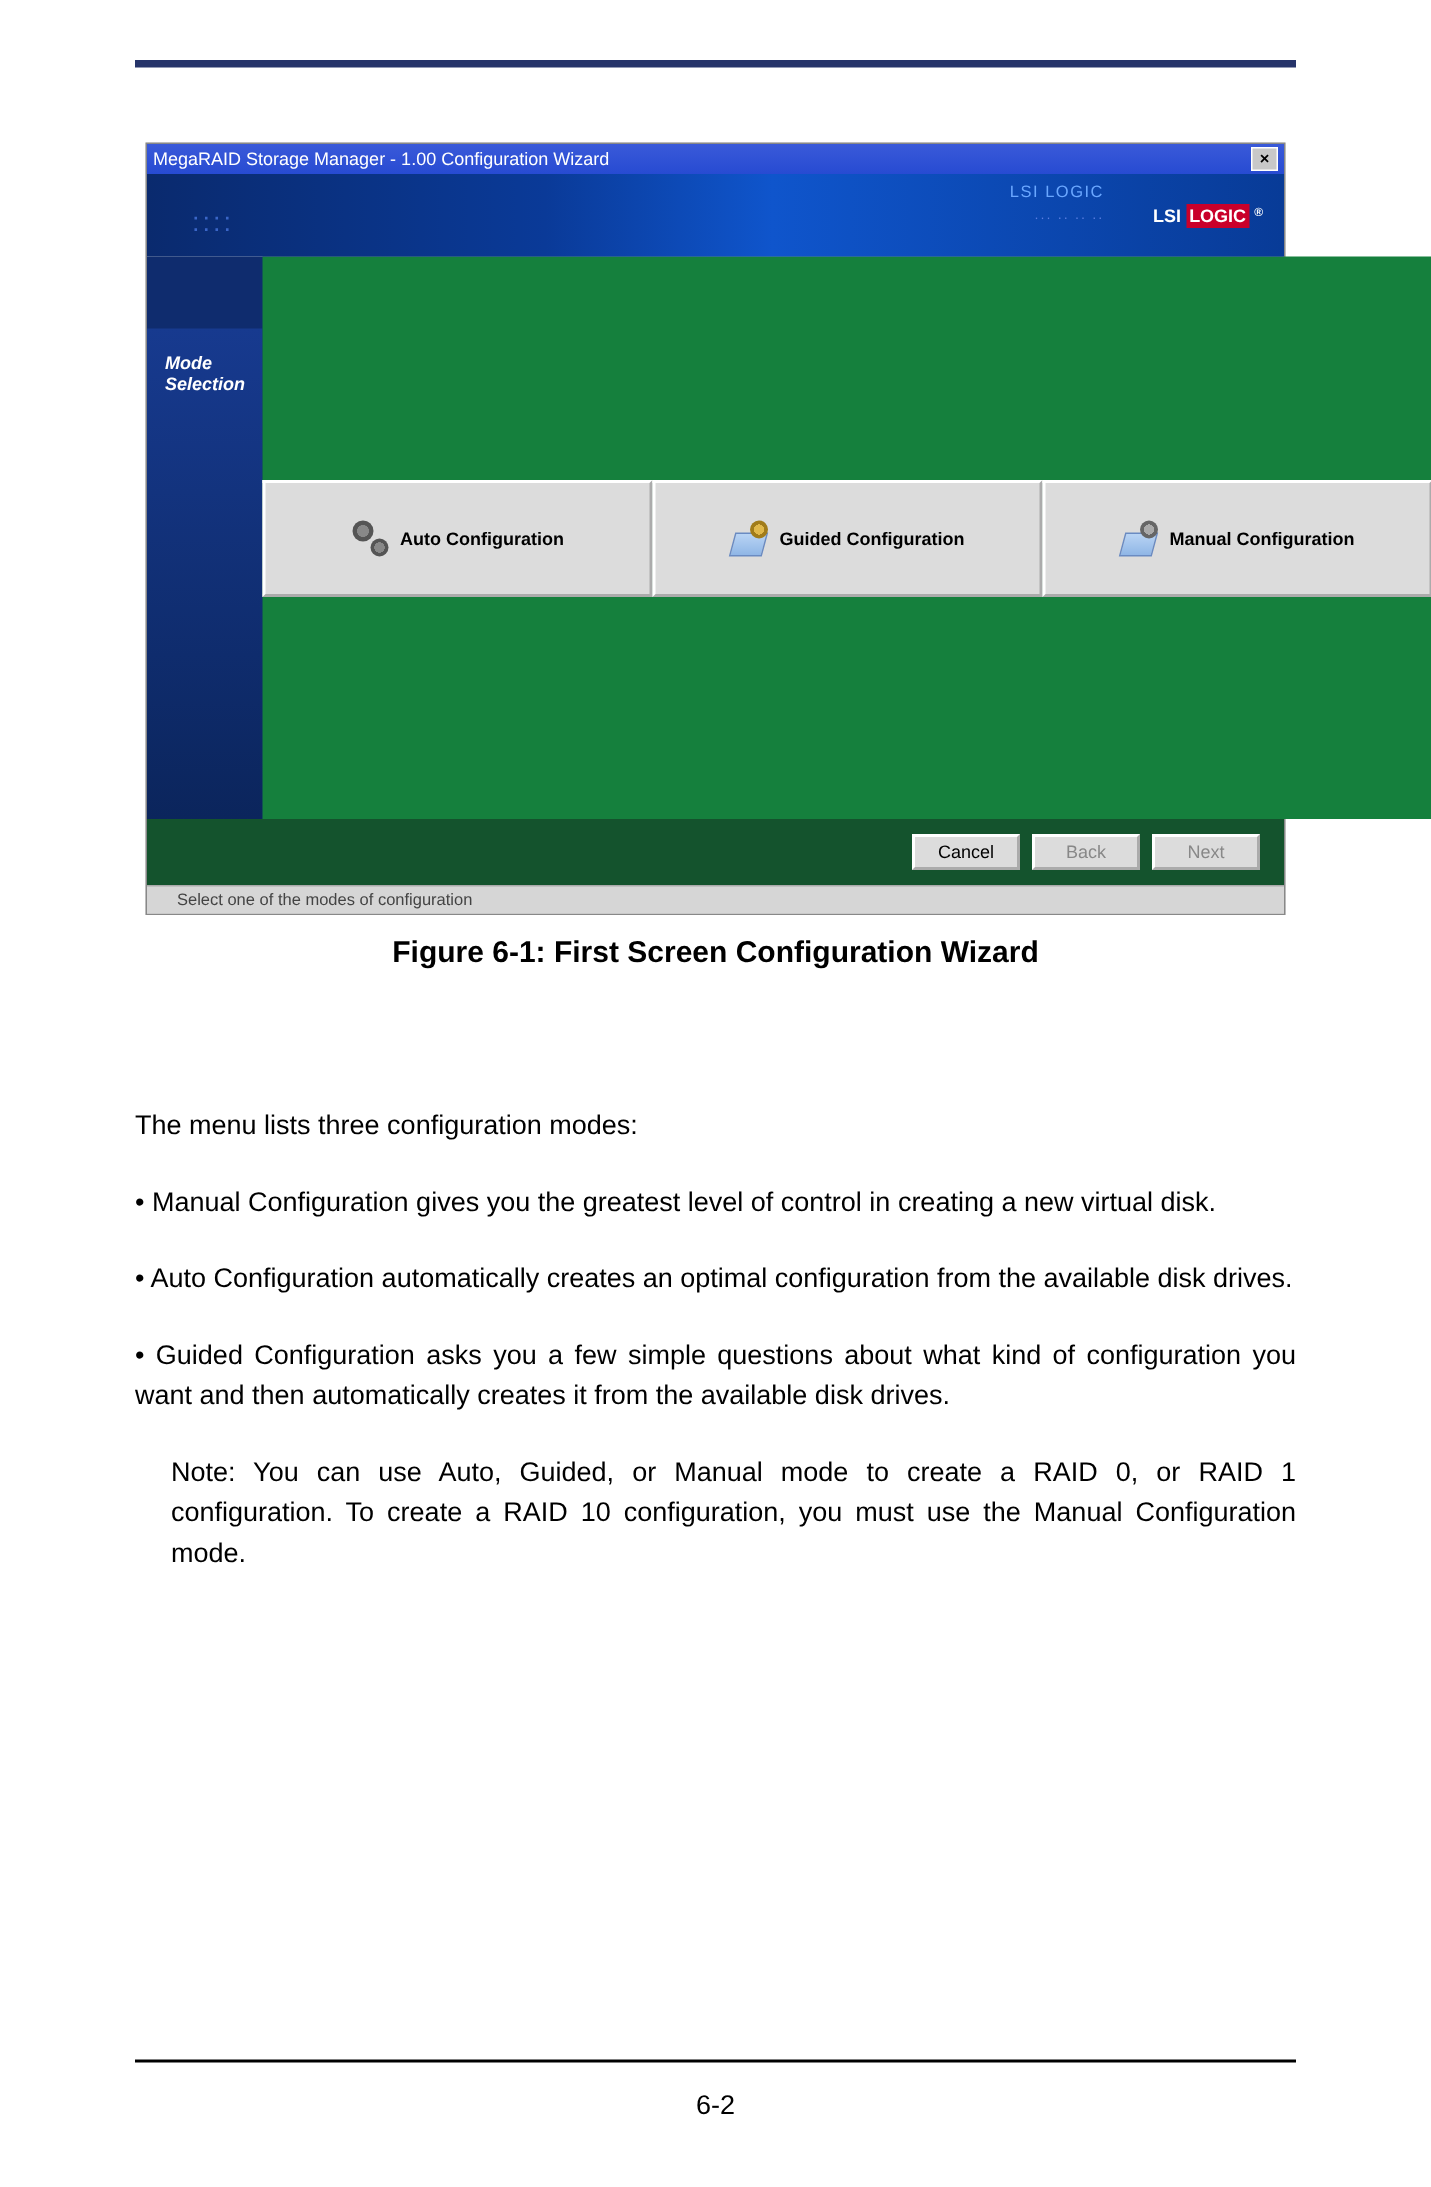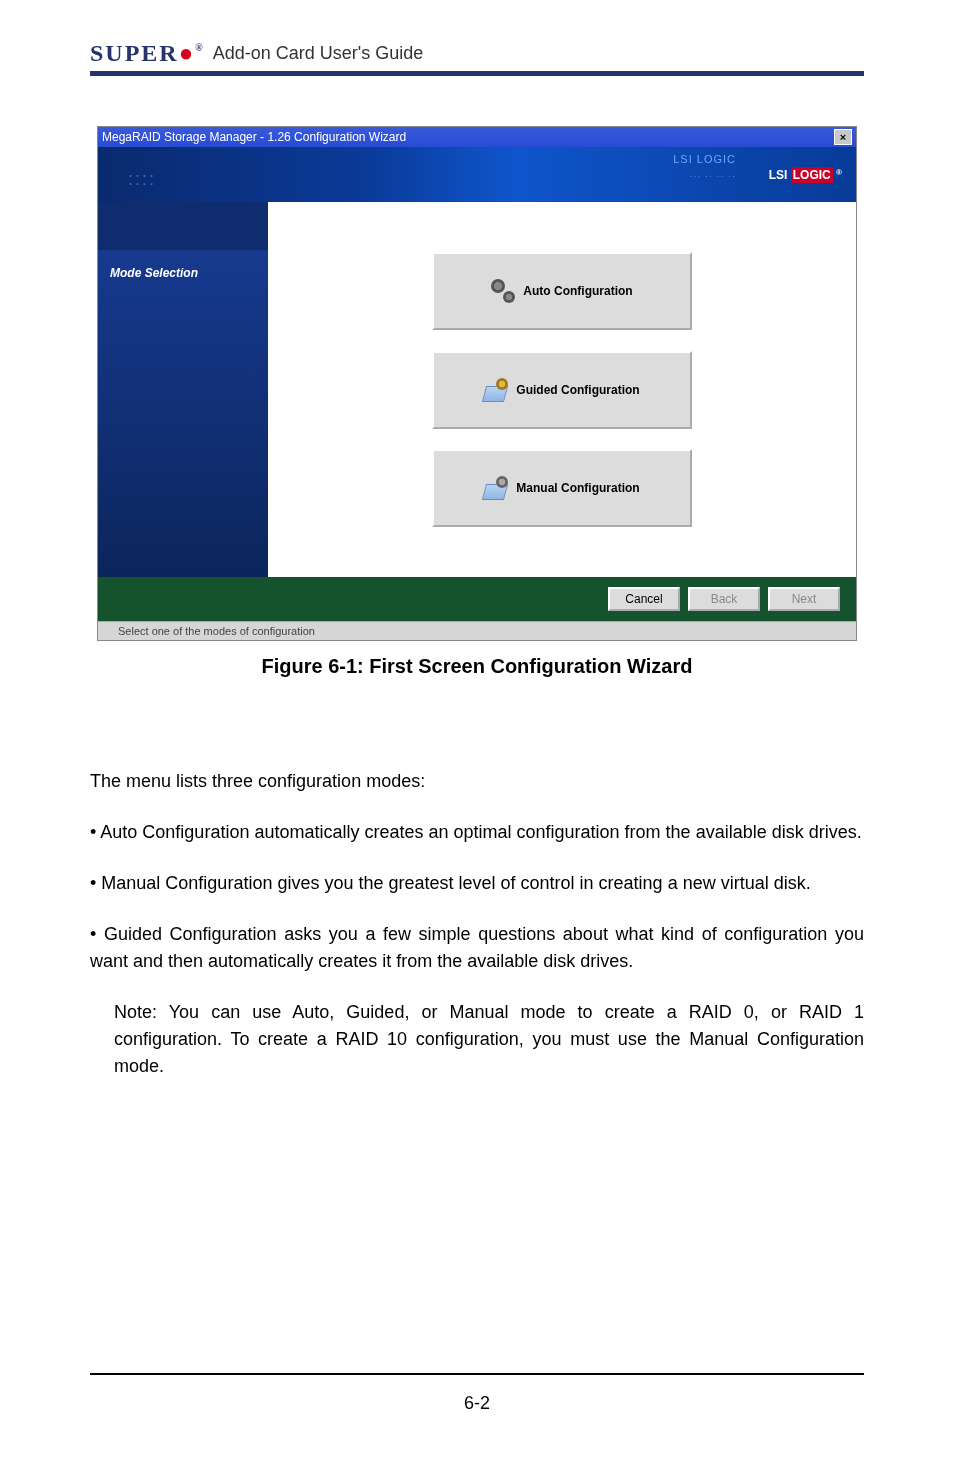--- a/index.html
+++ b/index.html
@@ -112,23 +112,23 @@
   }
   .wizard-side-label {
     color: #fff;
     font-style: italic;
     font-weight: bold;
     font-size: 12px;
     font-family: Tahoma, sans-serif;
   }
   .wizard-main {
     flex: 1;
-    background: #ffffff;
-    display: flex;
-    flex-direction: column;
+    background: #15803d;
+    display: flex;
+    flex-direction: row;
     align-items: center;
     justify-content: space-evenly;
     padding: 30px 0;
     min-height: 375px;
   }
   .cfg-btn {
     width: 260px;
     height: 78px;
     background: #dcdcdc;
     border: 2px outset #fff;
@@ -253,31 +253,25 @@
   .page-number {
     text-align: center;
     font-size: 18px;
   }
 </style>
 </head>
 <body>
 
 <div class="page">
 
-  <div class="header-row">
-    <span class="logo">
-      <span>SUPER</span><span class="dot">●</span><span class="reg">®</span>
-    </span>
-    <span class="header-title">Add-on Card User's Guide</span>
-  </div>
   <hr class="hr-thick">
 
   <div class="wizard">
     <div class="wizard-titlebar">
-      <span>MegaRAID Storage Manager - 1.26 Configuration Wizard</span>
+      <span>MegaRAID Storage Manager - 1.00 Configuration Wizard</span>
       <span class="close-box">×</span>
     </div>
     <div class="wizard-banner">
       <span class="dots">::::</span>
       <span class="stamp">LSI LOGIC</span>
       <span class="stamp2">··· ·· ·· ··</span>
       <span class="lsilogic">
         <span>LSI</span>
         <span class="box">LOGIC</span>
         <span class="reg">®</span>
@@ -313,22 +307,22 @@
         <span>Next</span>
       </div>
     </div>
     <div class="wizard-status">Select one of the modes of configuration</div>
   </div>
 
   <div class="figure-caption">Figure 6-1: First Screen Configuration Wizard</div>
 
   <div class="body-text">
     <p class="intro">The menu lists three configuration modes:</p>
+    <p>• Manual Configuration gives you the greatest level of control in creating a new virtual disk.</p>
     <p>• Auto Configuration automatically creates an optimal configuration from the available disk drives.</p>
-    <p>• Manual Configuration gives you the greatest level of control in creating a new virtual disk.</p>
     <p>• Guided Configuration asks you a few simple questions about what kind of configuration you want and then automatically creates it from the available disk drives.</p>
     <div class="note-block">
       <p>Note: You can use Auto, Guided, or Manual mode to create a RAID 0, or RAID 1 configuration. To create a RAID 10 configuration, you must use the Manual Configuration mode.</p>
     </div>
   </div>
 
   <div class="footer-area">
     <hr class="hr-thin">
     <div class="page-number">6-2</div>
   </div>

